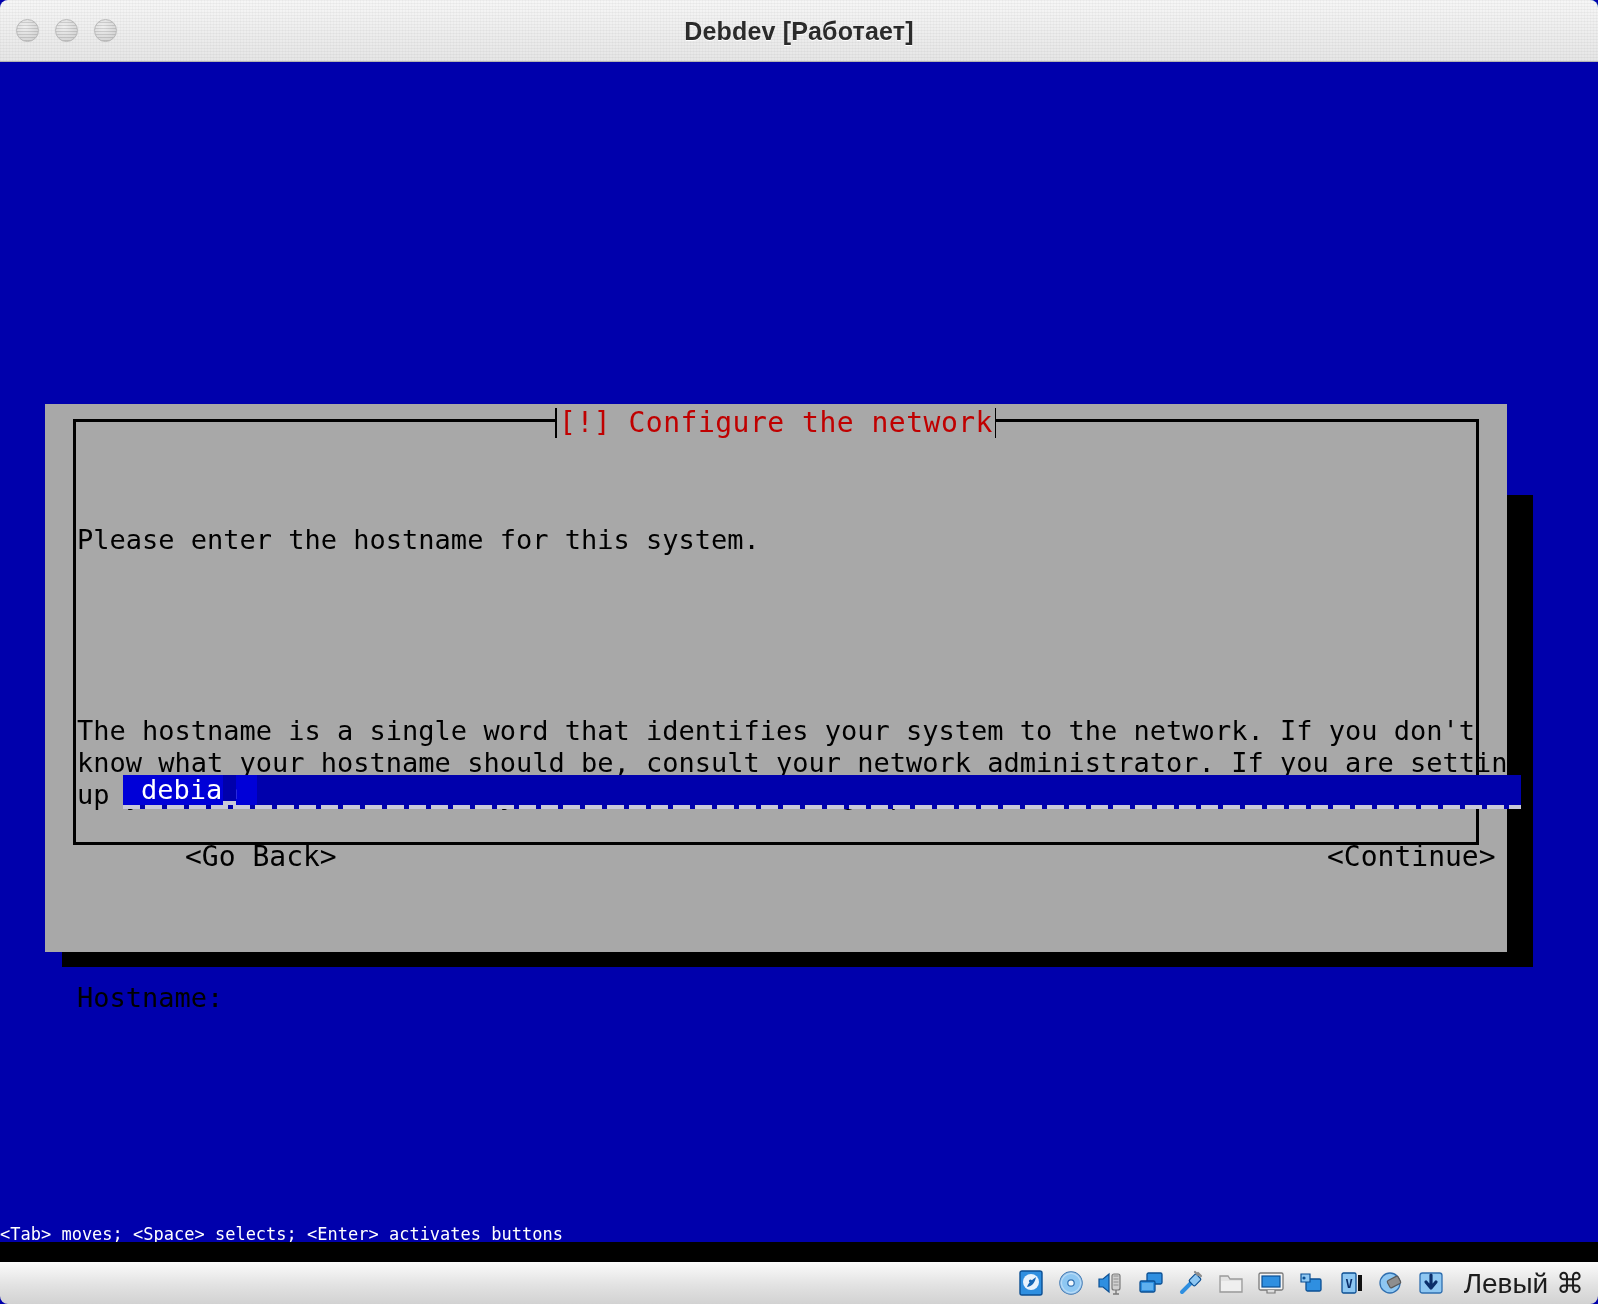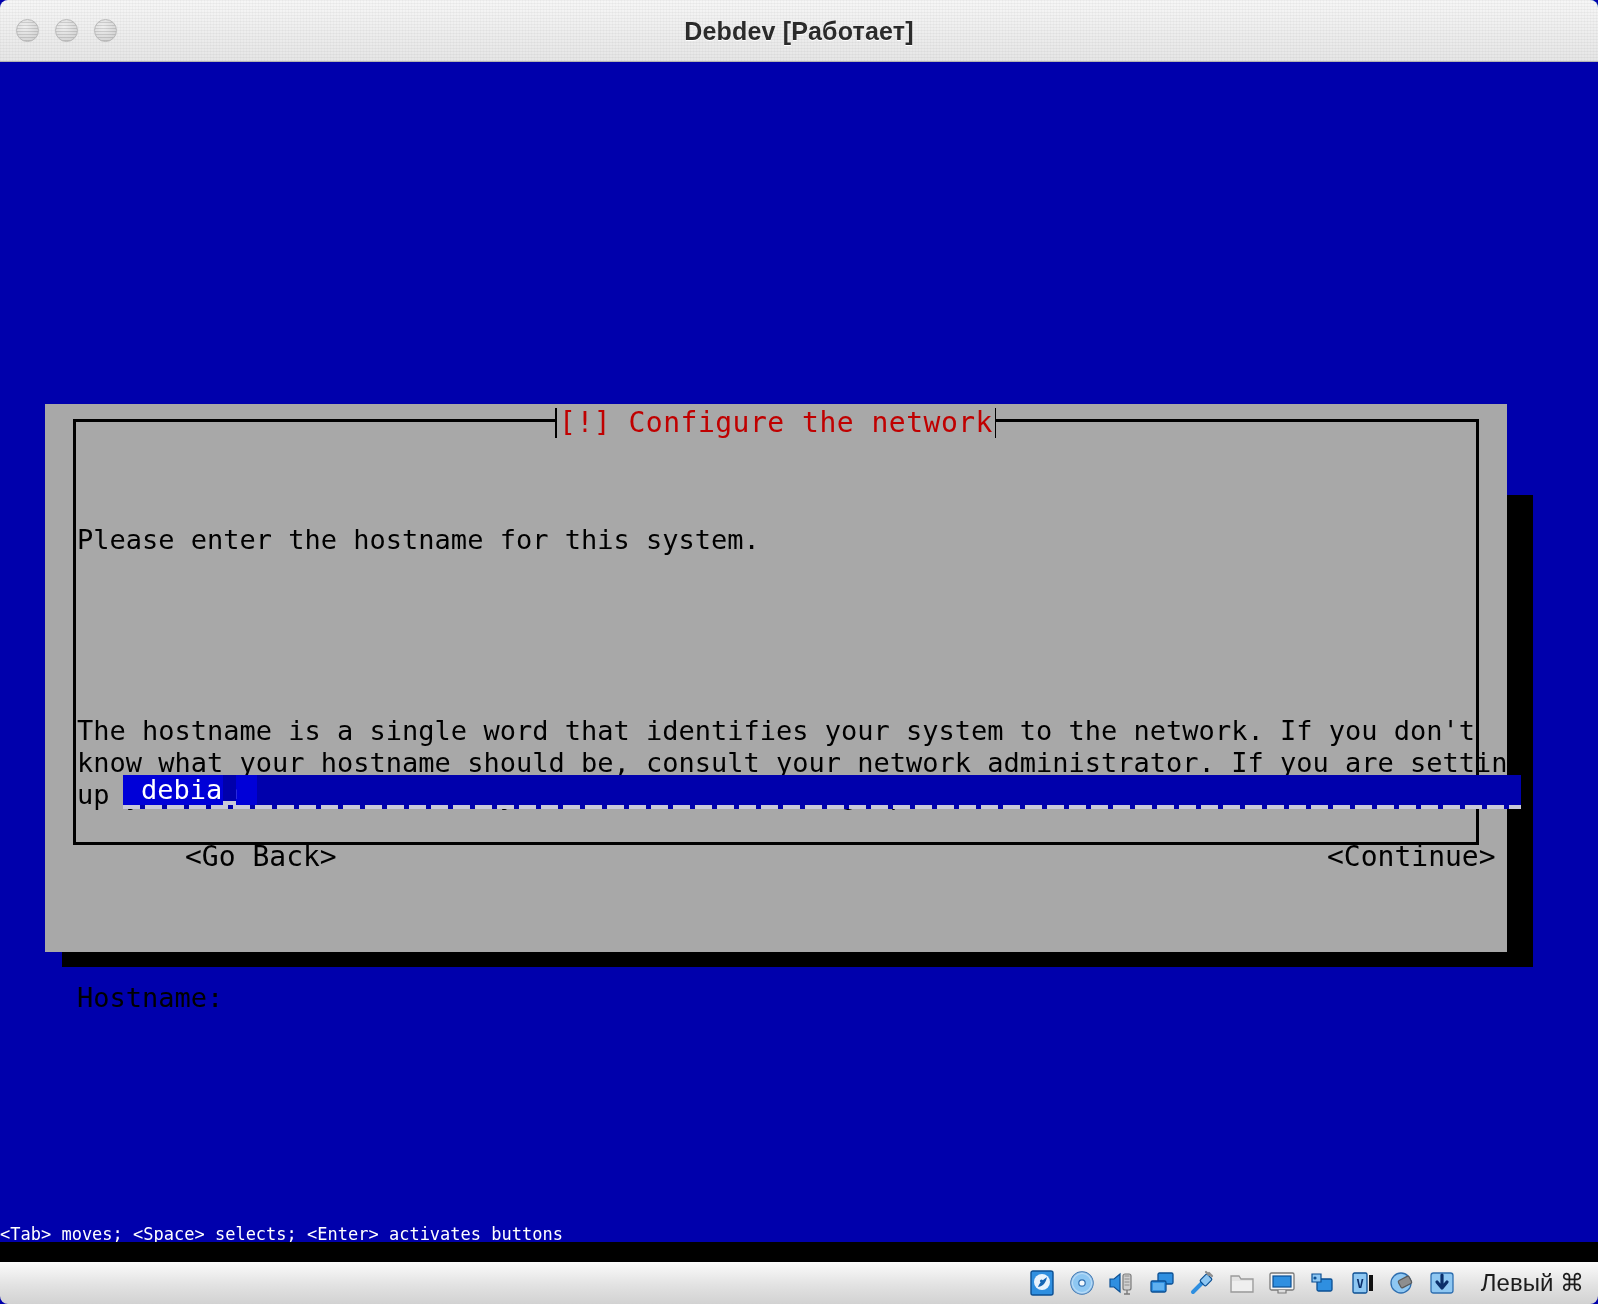--- a/index.html
+++ b/index.html
@@ -264,23 +264,23 @@
   }
   .tray-icon {
     width: 30px; height: 28px;
     display: inline-flex;
     align-items: center;
     justify-content: center;
   }
   .tray-icon svg { display: block; }
   .tray-label {
     font-family: "Liberation Sans", sans-serif;
-    font-size: 24px;
+    font-size: 28px;
     color: #1c1c1c;
-    margin-left: 14px;
+    margin-left: 8px;
     white-space: pre;
   }
 </style>
 </head>
 <body>
 
 <div id="root">
 
   <div class="bg-window-dark"></div>
   <div class="bg-window"></div>

